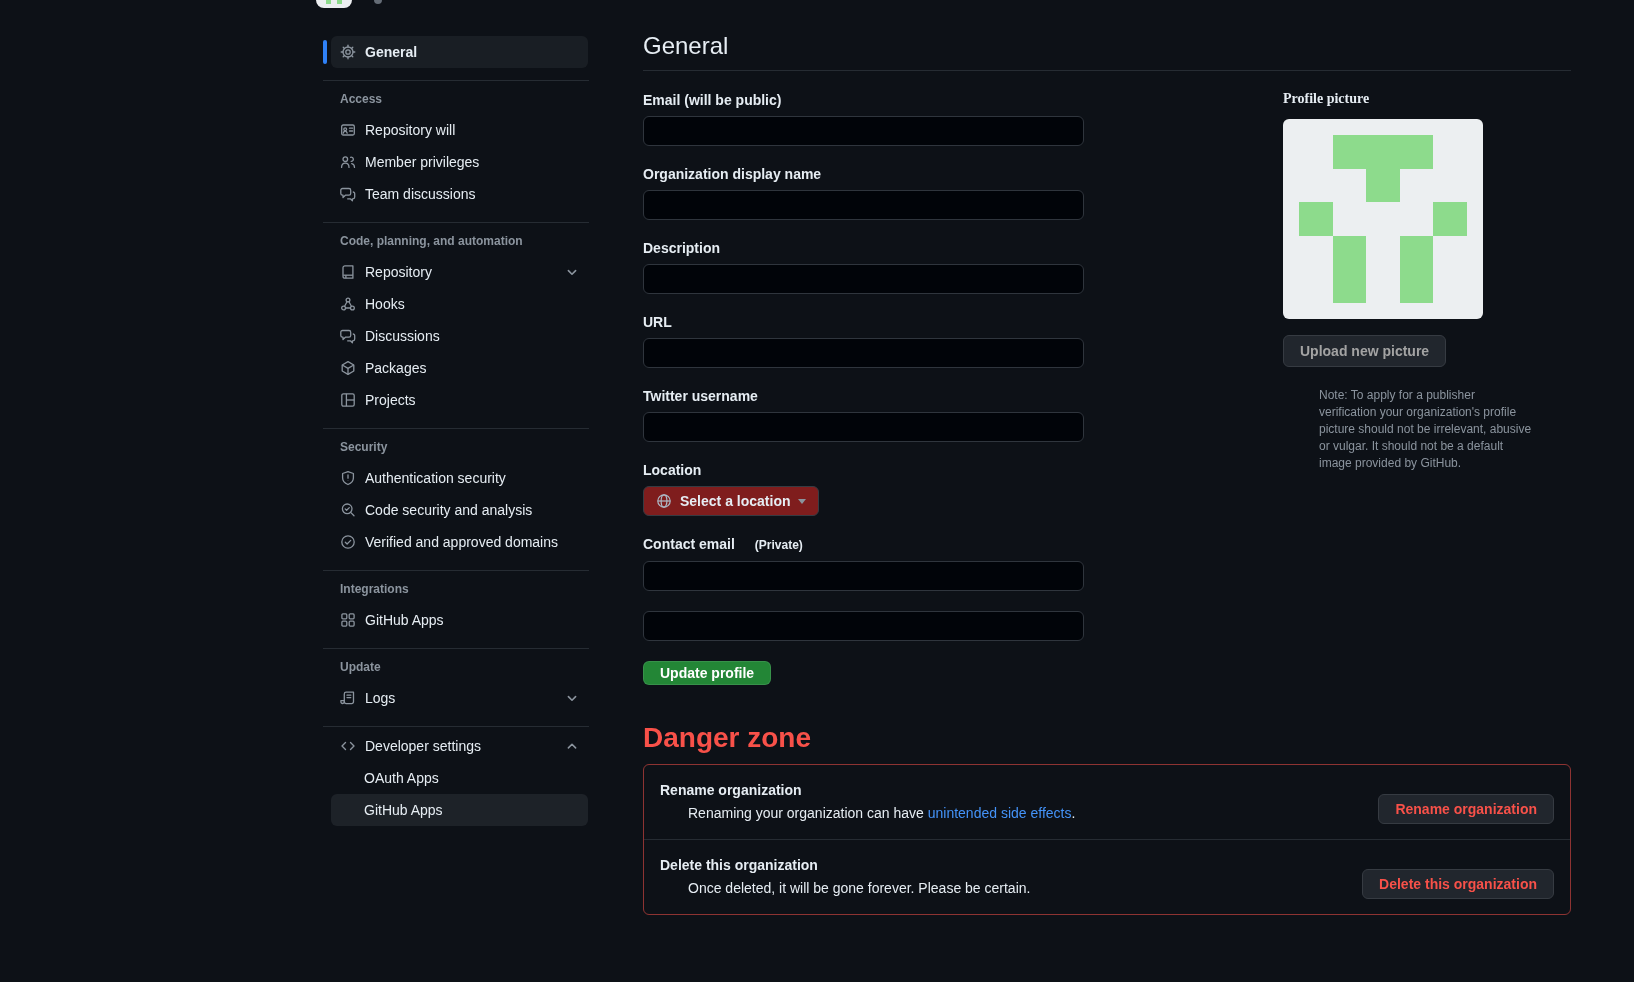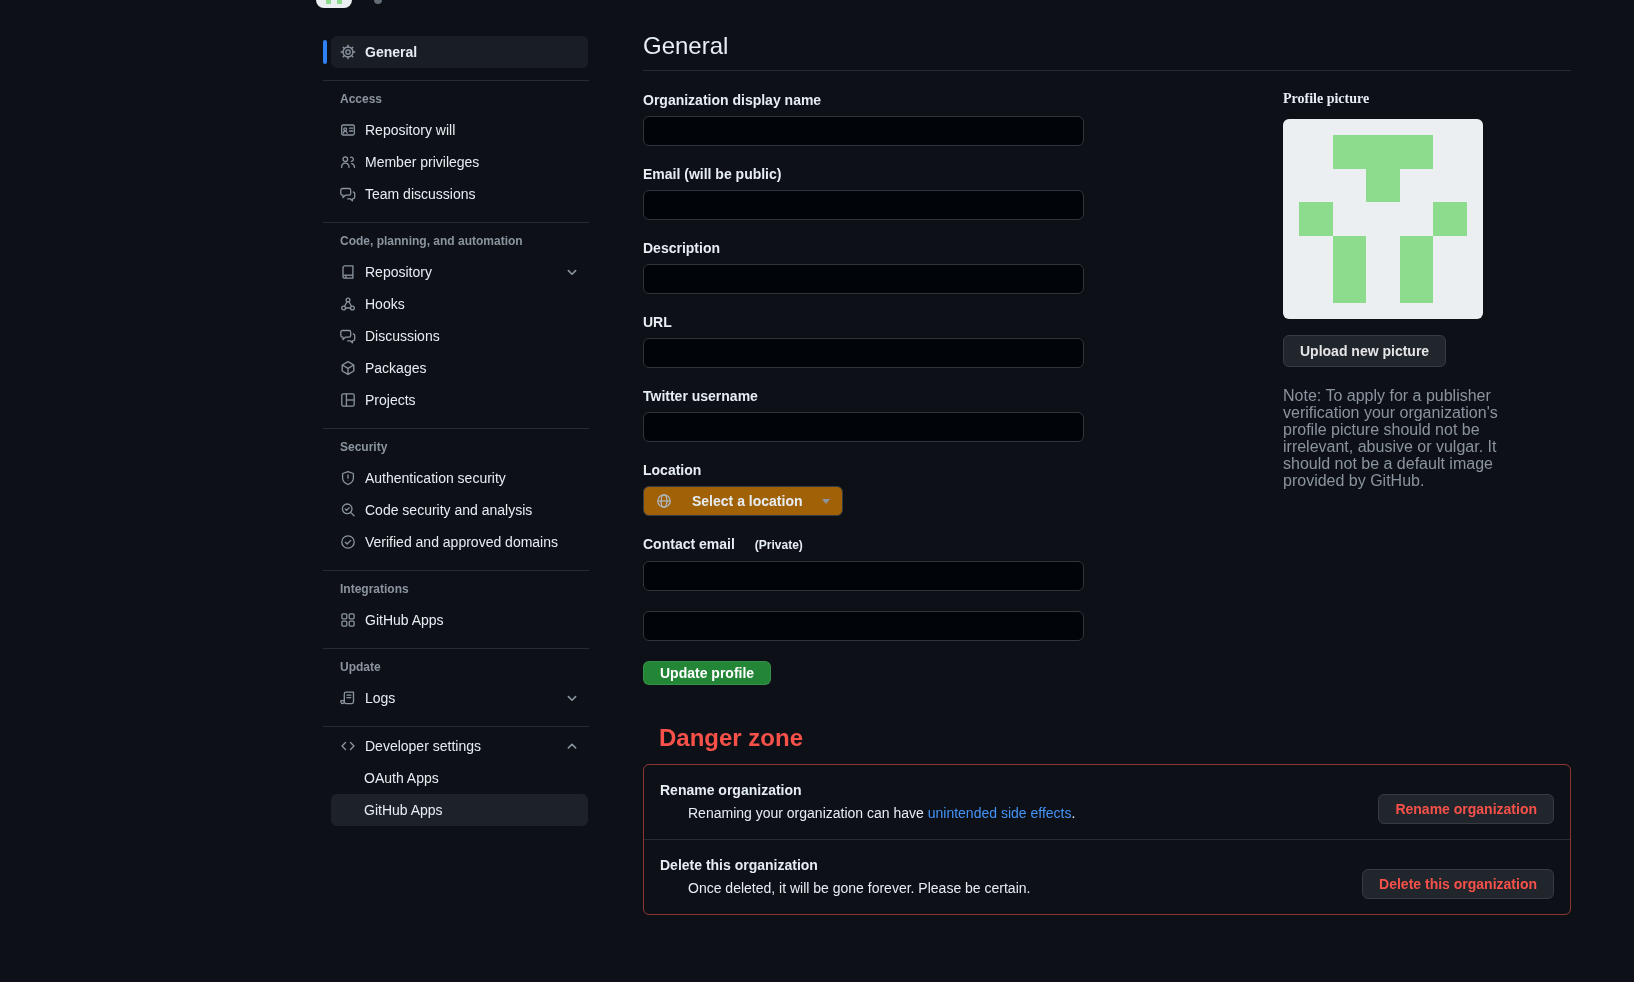--- a/index.html
+++ b/index.html
@@ -47,57 +47,57 @@
   .main-hr { border:0; border-top:1px solid #262c33; margin:0 0 21px; }
   .form-group { margin-bottom:20px; width:441px; }
   .field-label { display:block; font-size:14px; font-weight:700; line-height:17px; margin-bottom:7px; }
   .field-label .suffix { font-size:12px; margin-left:20px; }
   .text-input {
     width:441px; height:30px; background:#010409; border:1px solid #2f353d;
     border-radius:6px; color:#e6edf3; padding:0 12px; font-size:14px;
     font-family:inherit; outline:none;
   }
   .select-btn {
-    display:inline-flex; align-items:center; gap:20px; height:30px; padding:0 12px;
-    background:#a16207; border:1px solid #363b42; border-radius:6px;
+    display:inline-flex; align-items:center; gap:8px; height:30px; padding:0 12px;
+    background:#7f1d1d; border:1px solid #363b42; border-radius:6px;
     color:#e6edf3; font-size:14px; font-weight:700; font-family:inherit; cursor:pointer;
   }
   .caret-down {
     width:0; height:0; border-left:4px solid transparent;
     border-right:4px solid transparent; border-top:5px solid #8b949e;
   }
   .btn-primary {
     height:24px; padding:0 16px; background:#238636; color:#ffffff;
     border:1px solid rgba(240,246,252,.1); border-radius:6px;
     font-size:14px; font-weight:700; font-family:inherit; cursor:pointer;
   }
   
-  .danger-heading { font-size:24px; font-weight:700; line-height:29px; color:#f85149; margin:38px 16px 12px; }
+  .danger-heading { font-size:28px; font-weight:700; line-height:29px; color:#f85149; margin:38px 0 12px; }
   .danger-box { border:1px solid rgba(248,81,73,.55); border-radius:6px; }
   .danger-row { display:flex; align-items:flex-end; justify-content:space-between; padding:15px 16px; }
   .danger-row + .danger-row { border-top:1px solid #262c33; }
   .danger-title { font-size:14px; font-weight:700; line-height:20px; margin-bottom:3px; }
   .danger-desc { font-size:14px; line-height:21px; color:#e6edf3;margin-left:28px; }
   .link { color:#4493f8; text-decoration:none; cursor:pointer; }
   .btn-danger {
     height:30px; padding:0 16px; background:#21262d; border:1px solid #363b42;
     border-radius:6px; color:#f85149; font-size:14px; font-weight:700;
     font-family:inherit; cursor:pointer; white-space:nowrap;
   }
   
   .profile-col { position:absolute; left:1283px; top:90px; width:290px; }
   .pp-heading { font-size:14px; font-weight:700; line-height:17px; margin:0 0 12px;font-family:Liberation Serif, serif; }
   .avatar-box { width:200px; height:200px; background:#eceff1; border-radius:6px; padding:16px; }
   .identicon-grid { display:grid; width:100%; height:100%; grid-template-columns:repeat(5,1fr); grid-auto-rows:1fr; }
   .btn-upload {
     margin-top:16px; height:32px; padding:0 16px; background:#21262d;
-    border:1px solid #363b42; border-radius:6px; color:#e5e5e5;
+    border:1px solid #363b42; border-radius:6px; color:#a3a3a3;
     font-size:14px; font-weight:700; font-family:inherit; cursor:pointer;
   }
-  .pp-note { margin-top:20px; width:216px; font-size:16px; line-height:17px; color:#8b949e; }
+  .pp-note { margin-top:20px; width:216px; font-size:12px; line-height:17px; color:#8b949e;margin-left:36px; }
 </style>
 </head>
 <body>
 
 <div class="mini-avatar">
   <div class="identicon-grid">
       <div></div>
       <div style="background: rgb(141, 219, 140);"></div>
       <div></div>
       <div style="background: rgb(141, 219, 140);"></div>
@@ -314,25 +314,25 @@
   <div class="nav-item sub selected">
     <span>GitHub Apps</span>
   </div>
 </nav>
 
 <main class="main">
   <h1 class="page-h1">General</h1>
   <hr class="main-hr">
 
   <div class="form-group">
+    <label class="field-label">Email (will be public)</label>
+    <input class="text-input" type="text" value="" style="">
+  </div>
+  <div class="form-group">
     <label class="field-label">Organization display name</label>
-    <input class="text-input" type="text" value="" style="">
-  </div>
-  <div class="form-group">
-    <label class="field-label">Email (will be public)</label>
     <input class="text-input" type="text" value="" style="">
   </div>
   <div class="form-group">
     <label class="field-label">Description</label>
     <input class="text-input" type="text" value="" style="">
   </div>
   <div class="form-group">
     <label class="field-label">URL</label>
     <input class="text-input" type="text" value="" style="">
   </div>

